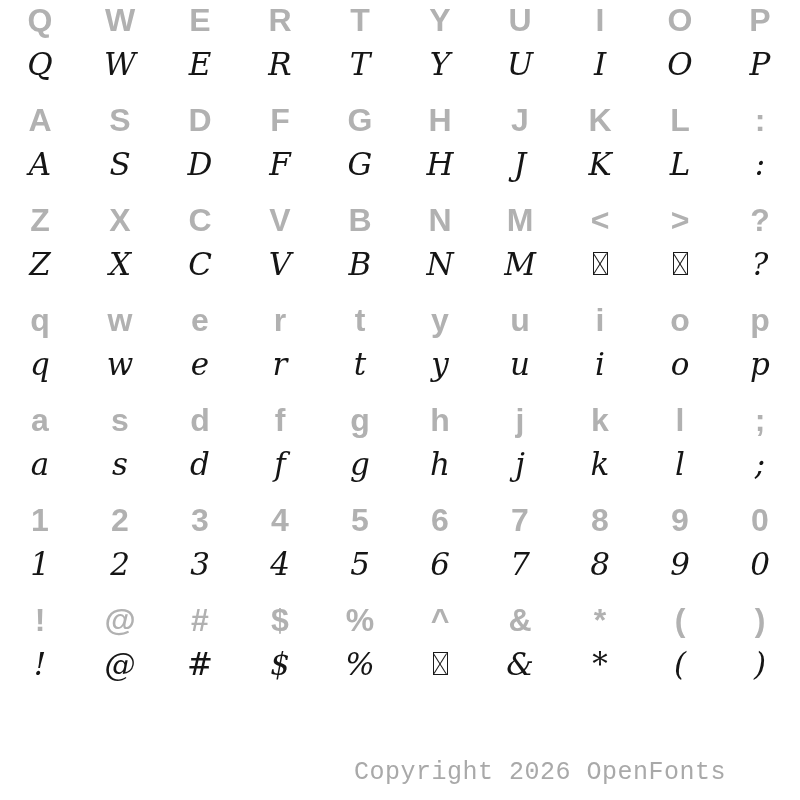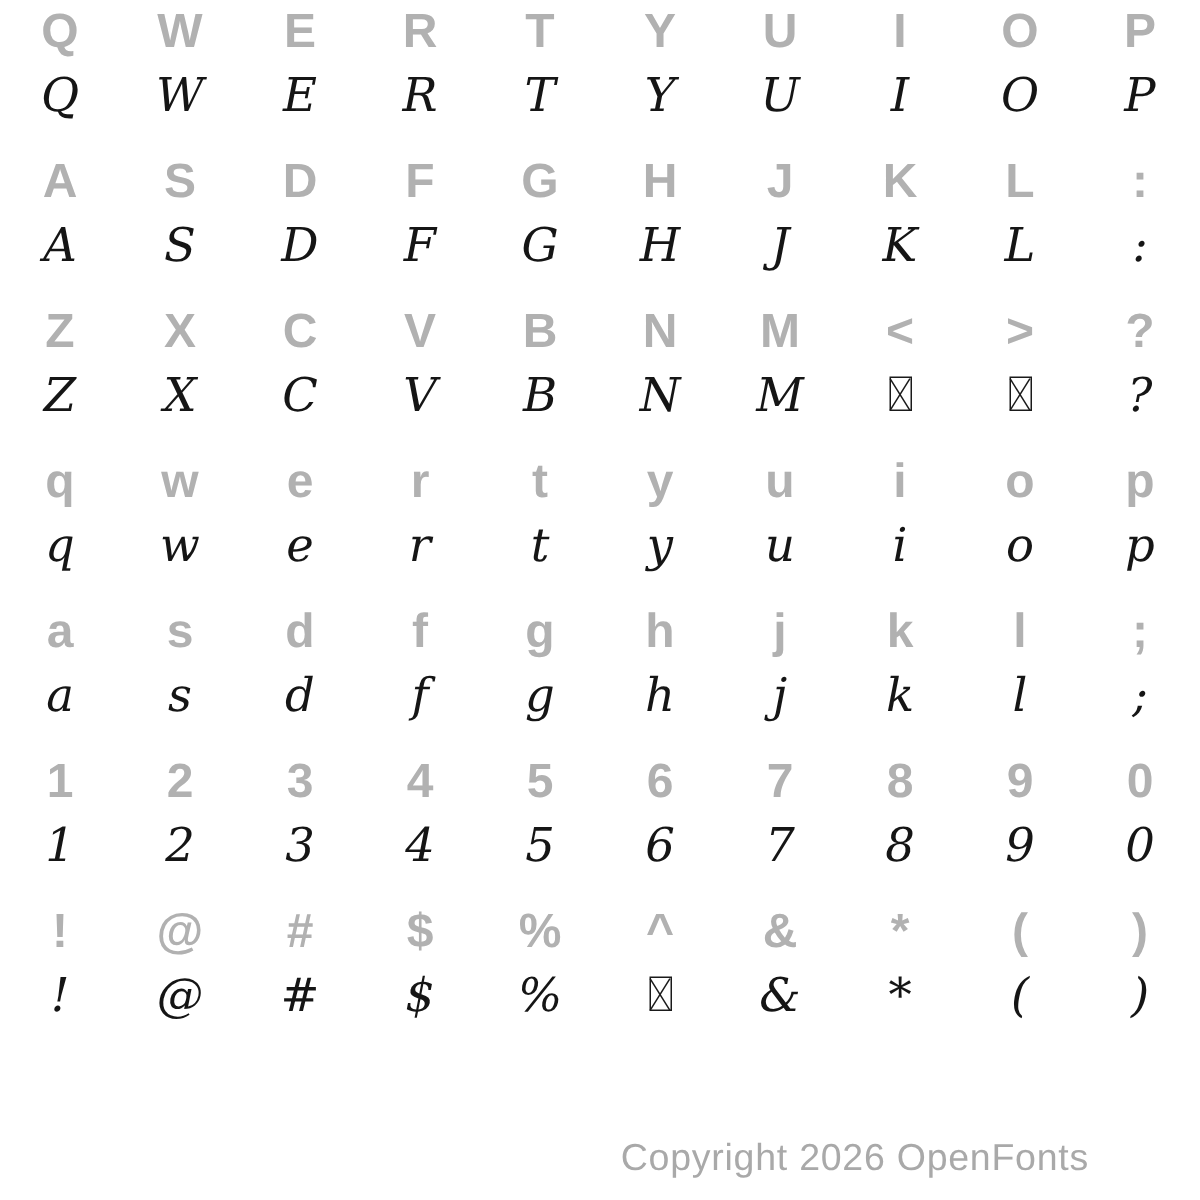--- a/index.html
+++ b/index.html
@@ -54,21 +54,21 @@
     width: 25px; height: 1px;
     background: #1a1a1a;
     display: block;
   }
   .nd1 { transform: translate(-50%,-50%) rotate(58deg); }
   .nd2 { transform: translate(-50%,-50%) rotate(-58deg); }
   .footer-copyright {
     position: absolute;
     top: 758px;
     right: 74px;
-    font-family: Liberation Sans, sans-serif;
+    font-family: Liberation Mono, monospace;
     font-size: 25px;
     color: #a9a9a9;
     letter-spacing: 0.5px;
   }
 </style>
 </head>
 <body>
 
 <div class="sheet">
   <div class="grid">

